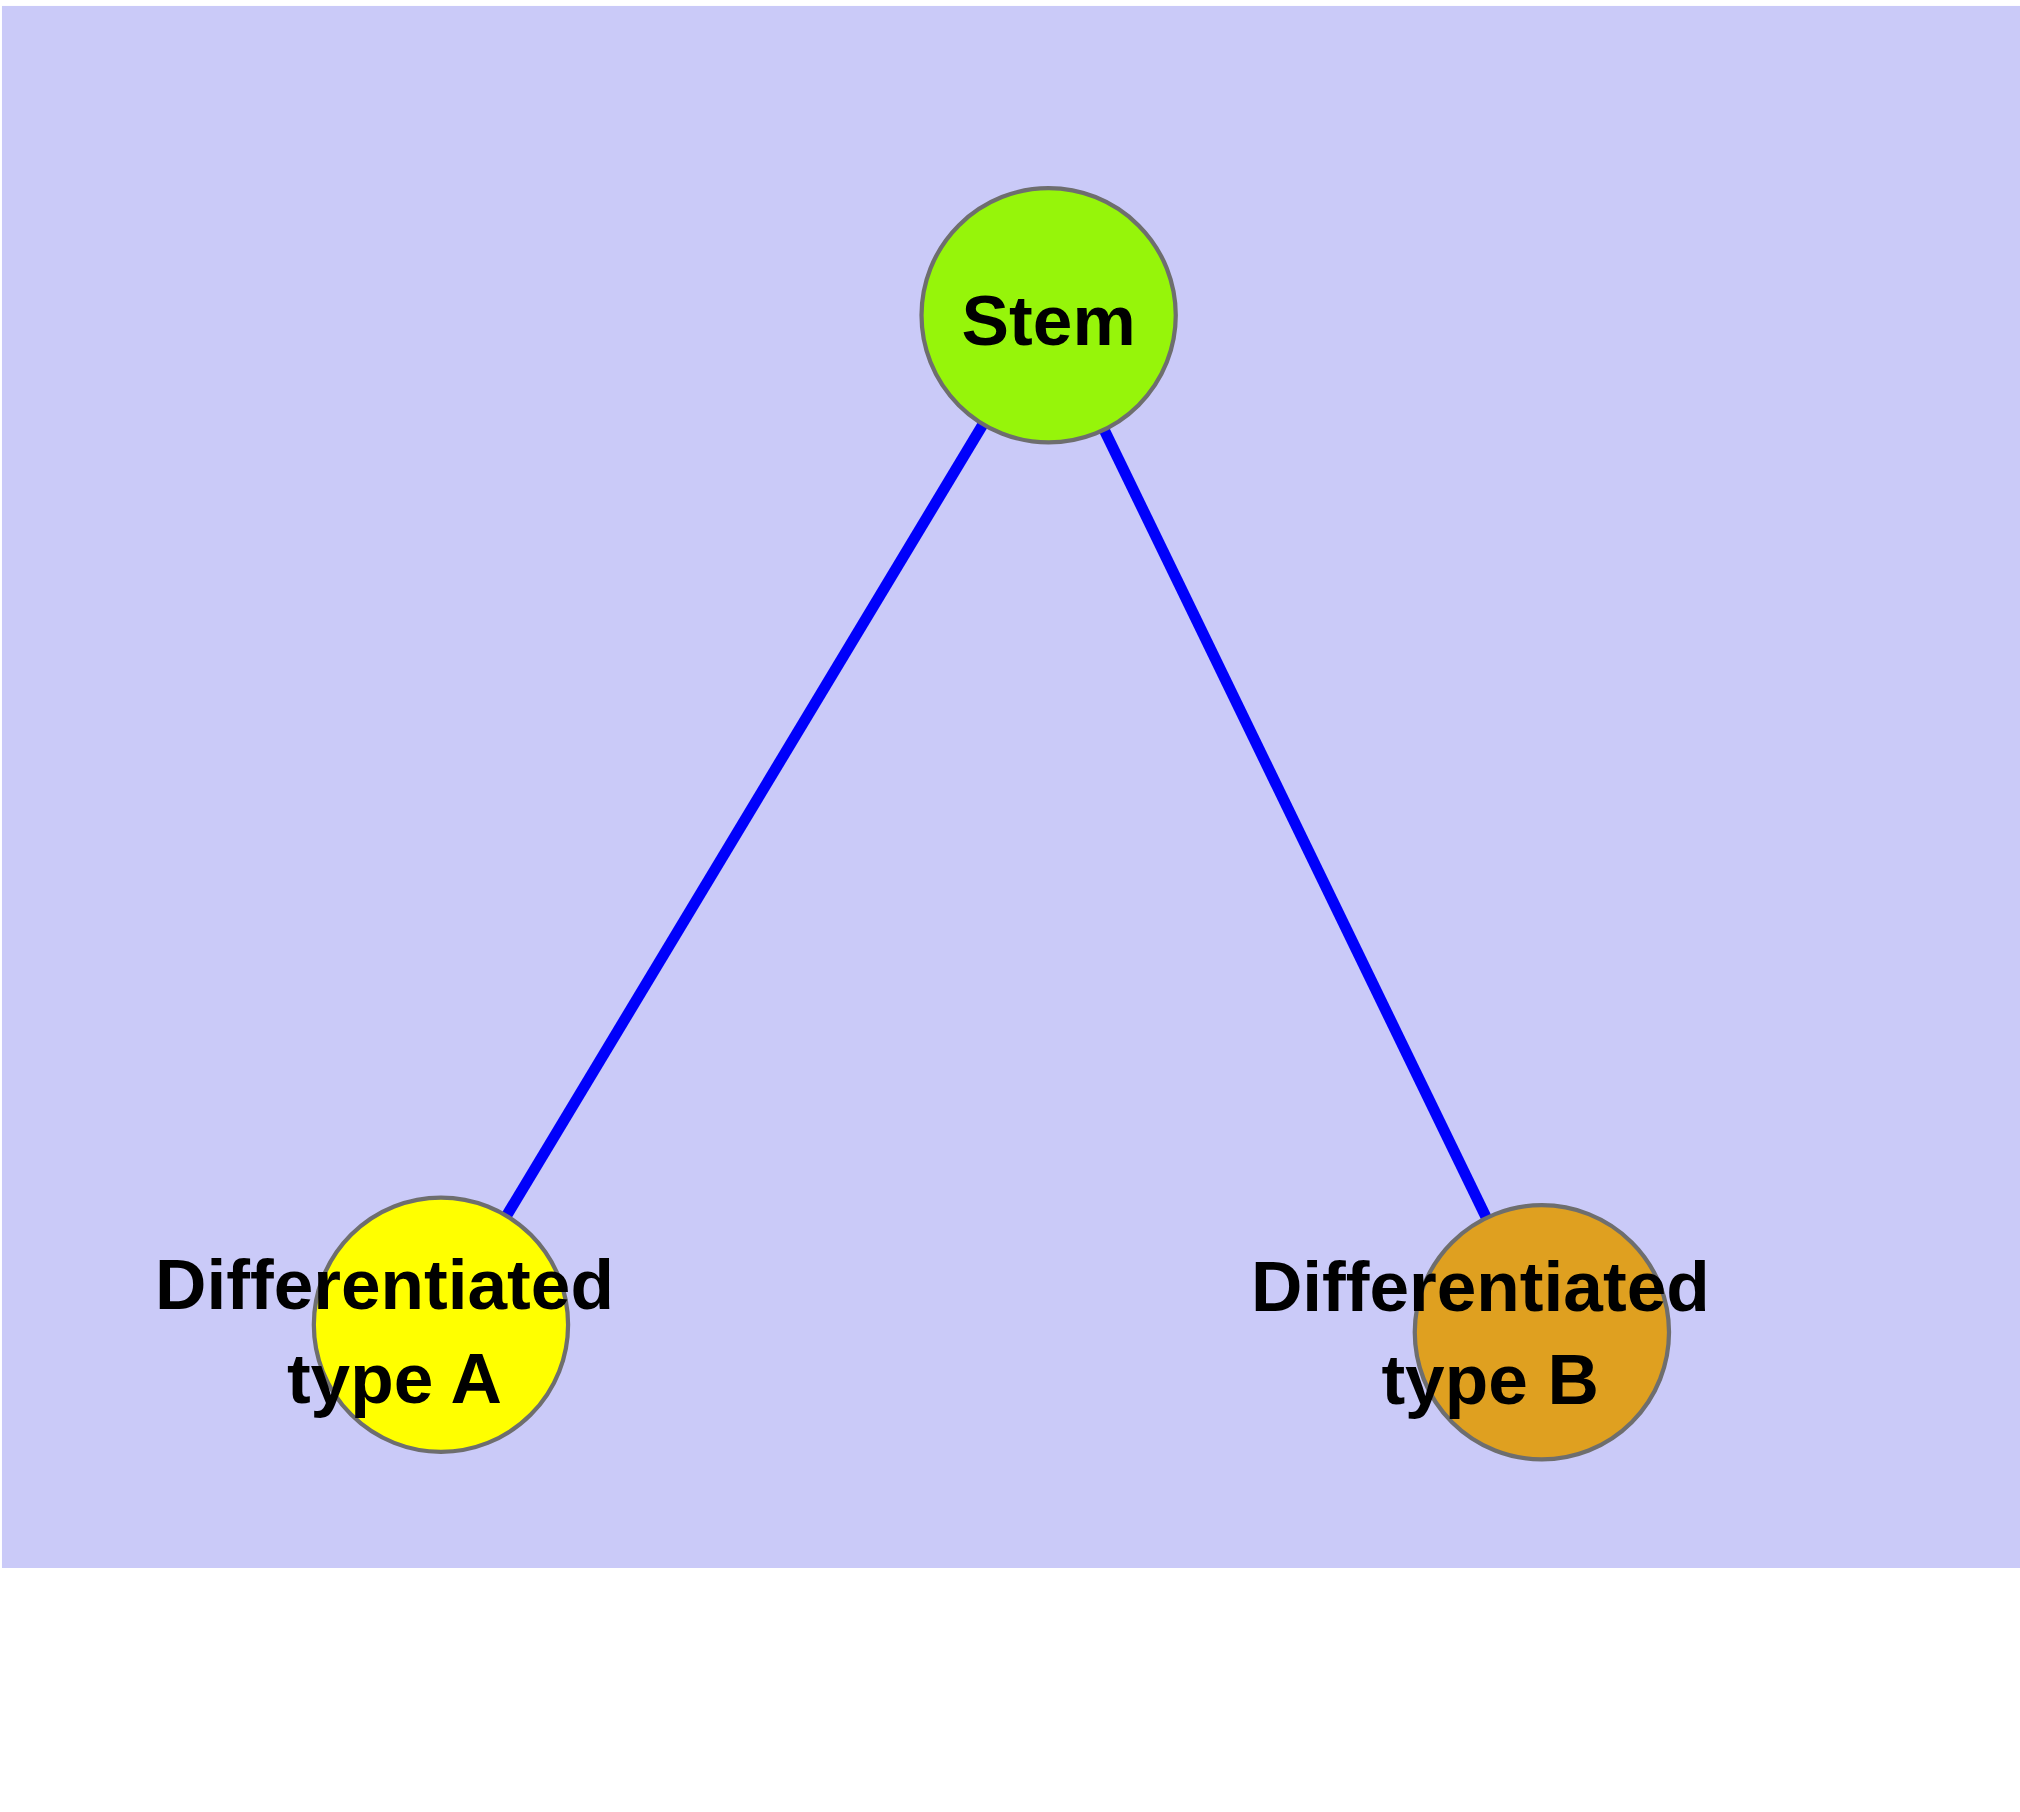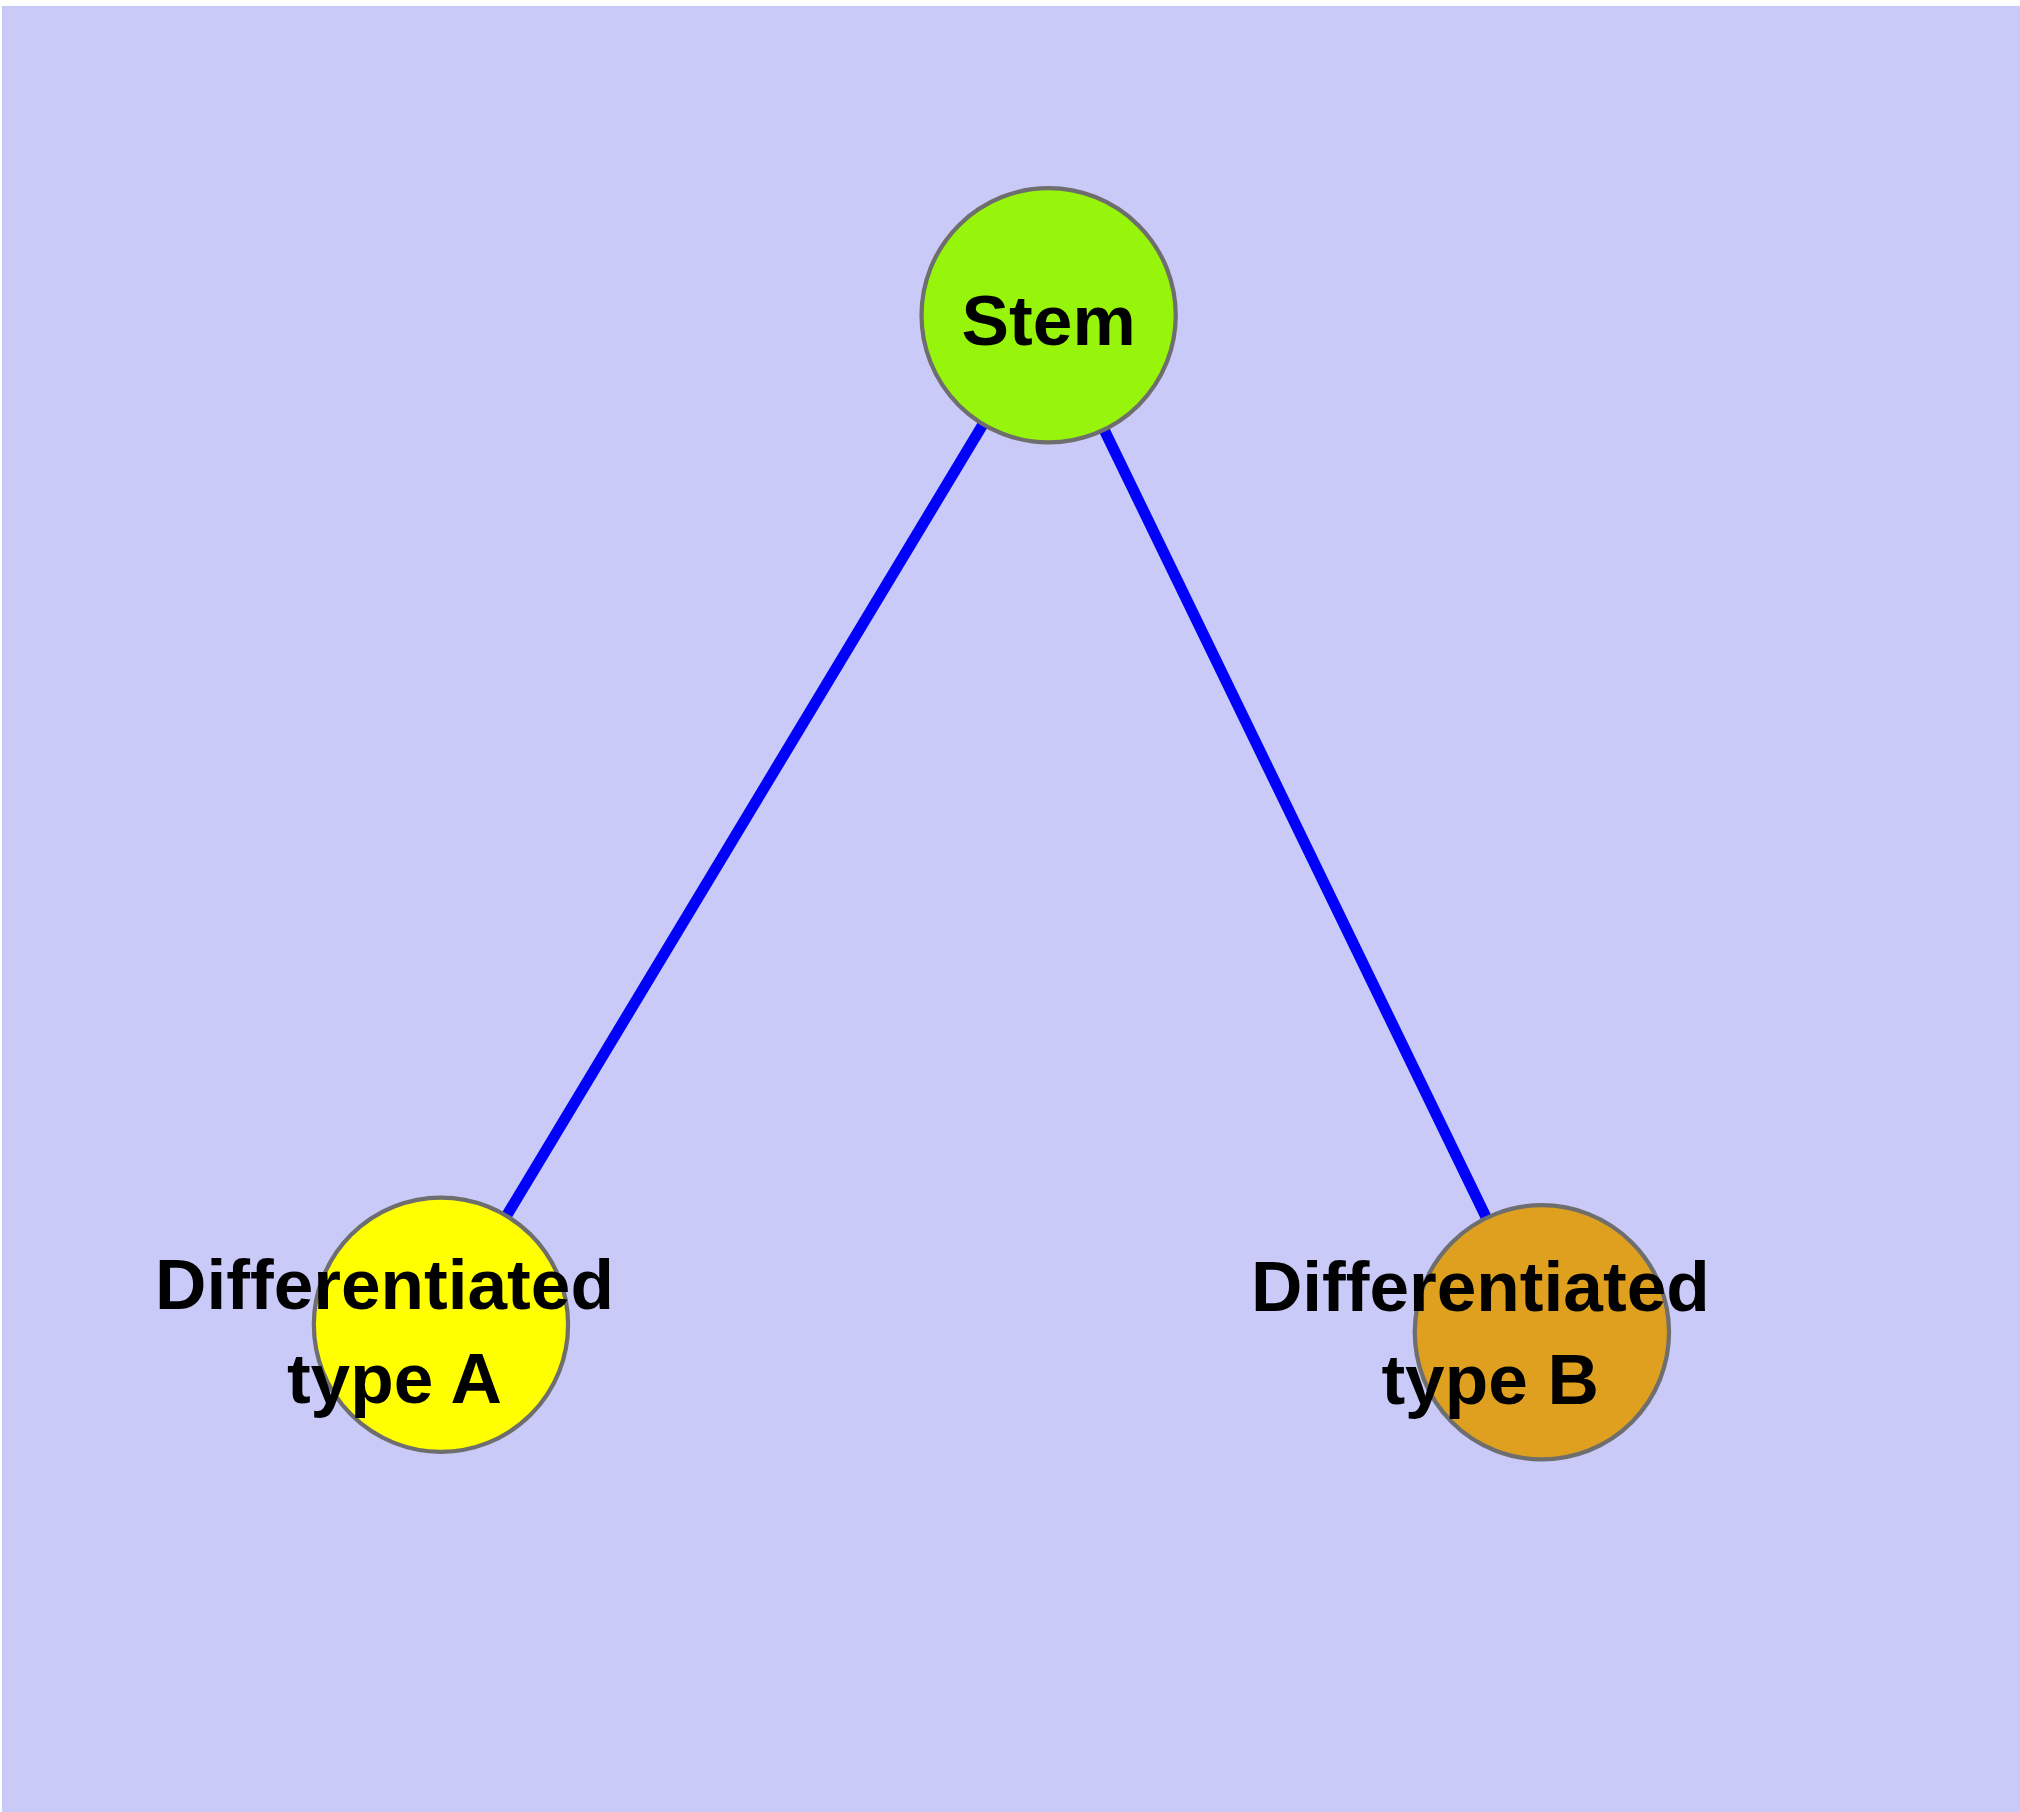--- a/index.html
+++ b/index.html
@@ -3,21 +3,21 @@
 <meta charset="utf-8">
 <style>
   html, body {
     margin: 0;
     padding: 0;
     background: #ffffff;
   }
   .canvas {
     position: relative;
     width: 2021px;
-    height: 1812px;
+    height: 1568px;
     overflow: hidden;
   }
   .canvas svg {
     display: block;
     width: 2021px;
     height: 1812px;
   }
   .node-label {
     font-family: "Liberation Sans", sans-serif;
     font-weight: bold;

